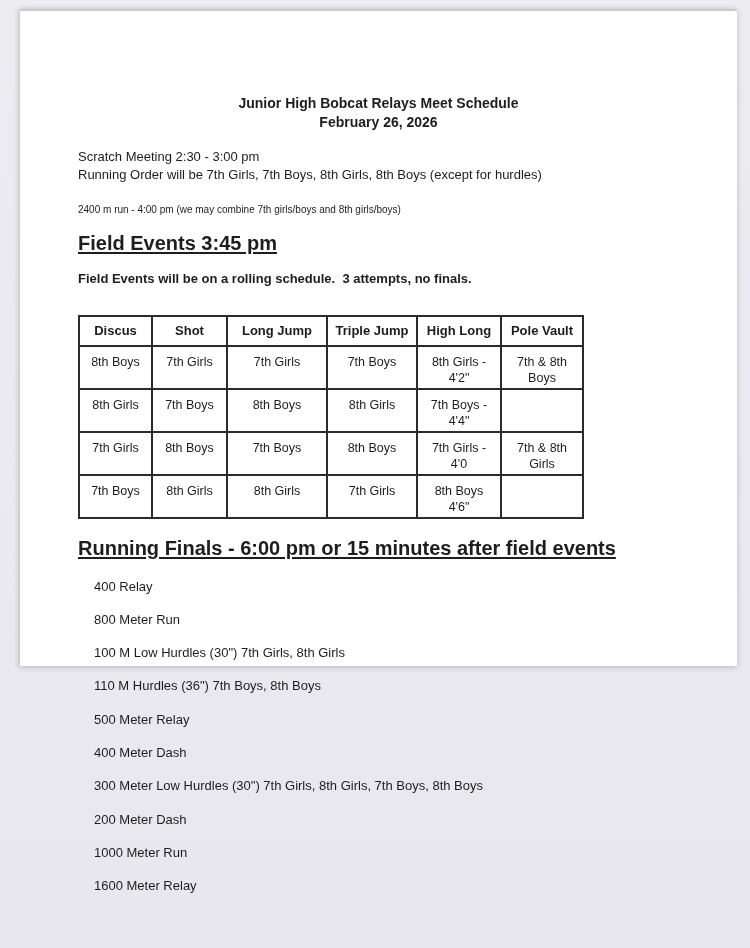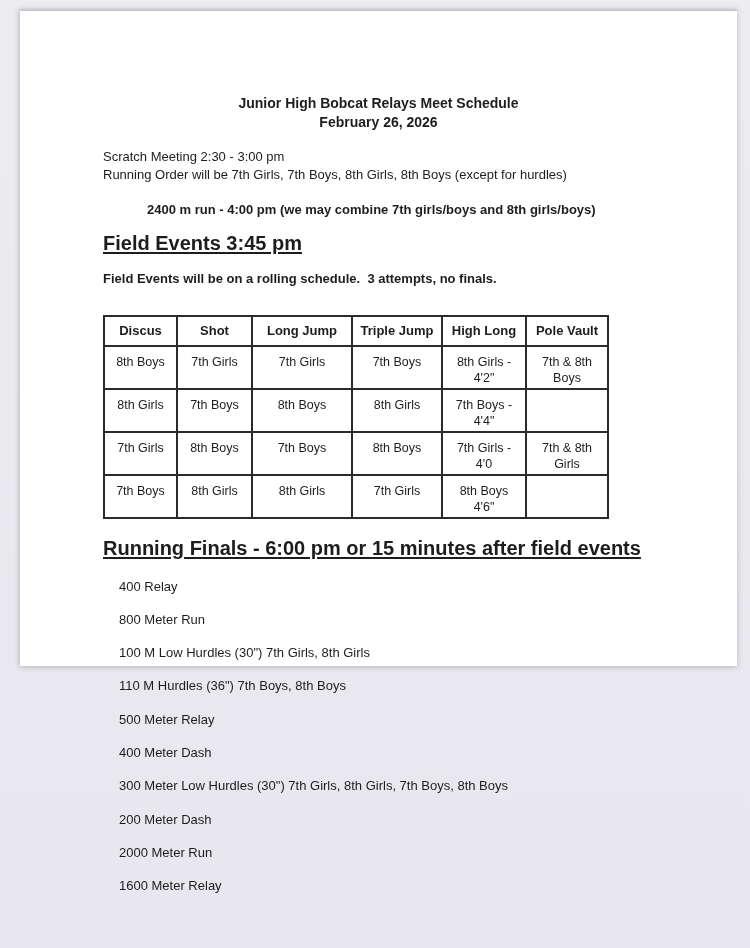--- a/index.html
+++ b/index.html
@@ -28,35 +28,34 @@
     box-sizing: border-box;
   }
   .doc-title {
     margin-top: 83px;
     text-align: center;
     font-weight: bold;
     font-size: 14px;
     line-height: 19px;
   }
   .content {
-    padding-left: 83px;
+    padding-left: 58px;
     padding-right: 40px;
   }
   .intro {
     margin-top: 16px;
     font-size: 13px;
     line-height: 18px;
   }
   .intro p { margin: 0; }
   .bold-line {
     margin-top: 17px;
-    font-weight: bold;
-    font-size: 13px;
+    font-weight: normal;
+    font-size: 10px;
     line-height: 18px;
-    margin-left: 44px;
   }
   .section-heading {
     margin-top: 15px;
     font-weight: bold;
     font-size: 20px;
     line-height: 19px;
     text-decoration: underline;
     text-underline-offset: 2px;
   }
   .note {
@@ -188,19 +187,19 @@
 
       <div class="finals-list">
           <div>400 Relay</div>
           <div>800 Meter Run</div>
           <div>100 M Low Hurdles (30") 7th Girls, 8th Girls</div>
           <div>110 M Hurdles (36") 7th Boys, 8th Boys</div>
           <div>500 Meter Relay</div>
           <div>400 Meter Dash</div>
           <div>300 Meter Low Hurdles (30") 7th Girls, 8th Girls, 7th Boys, 8th Boys</div>
           <div>200 Meter Dash</div>
-          <div>2000 Meter Run</div>
+          <div>1000 Meter Run</div>
           <div>1600 Meter Relay</div>
         </div>
 
     </div>
   </div>
 </div>
 
 </body></html>

